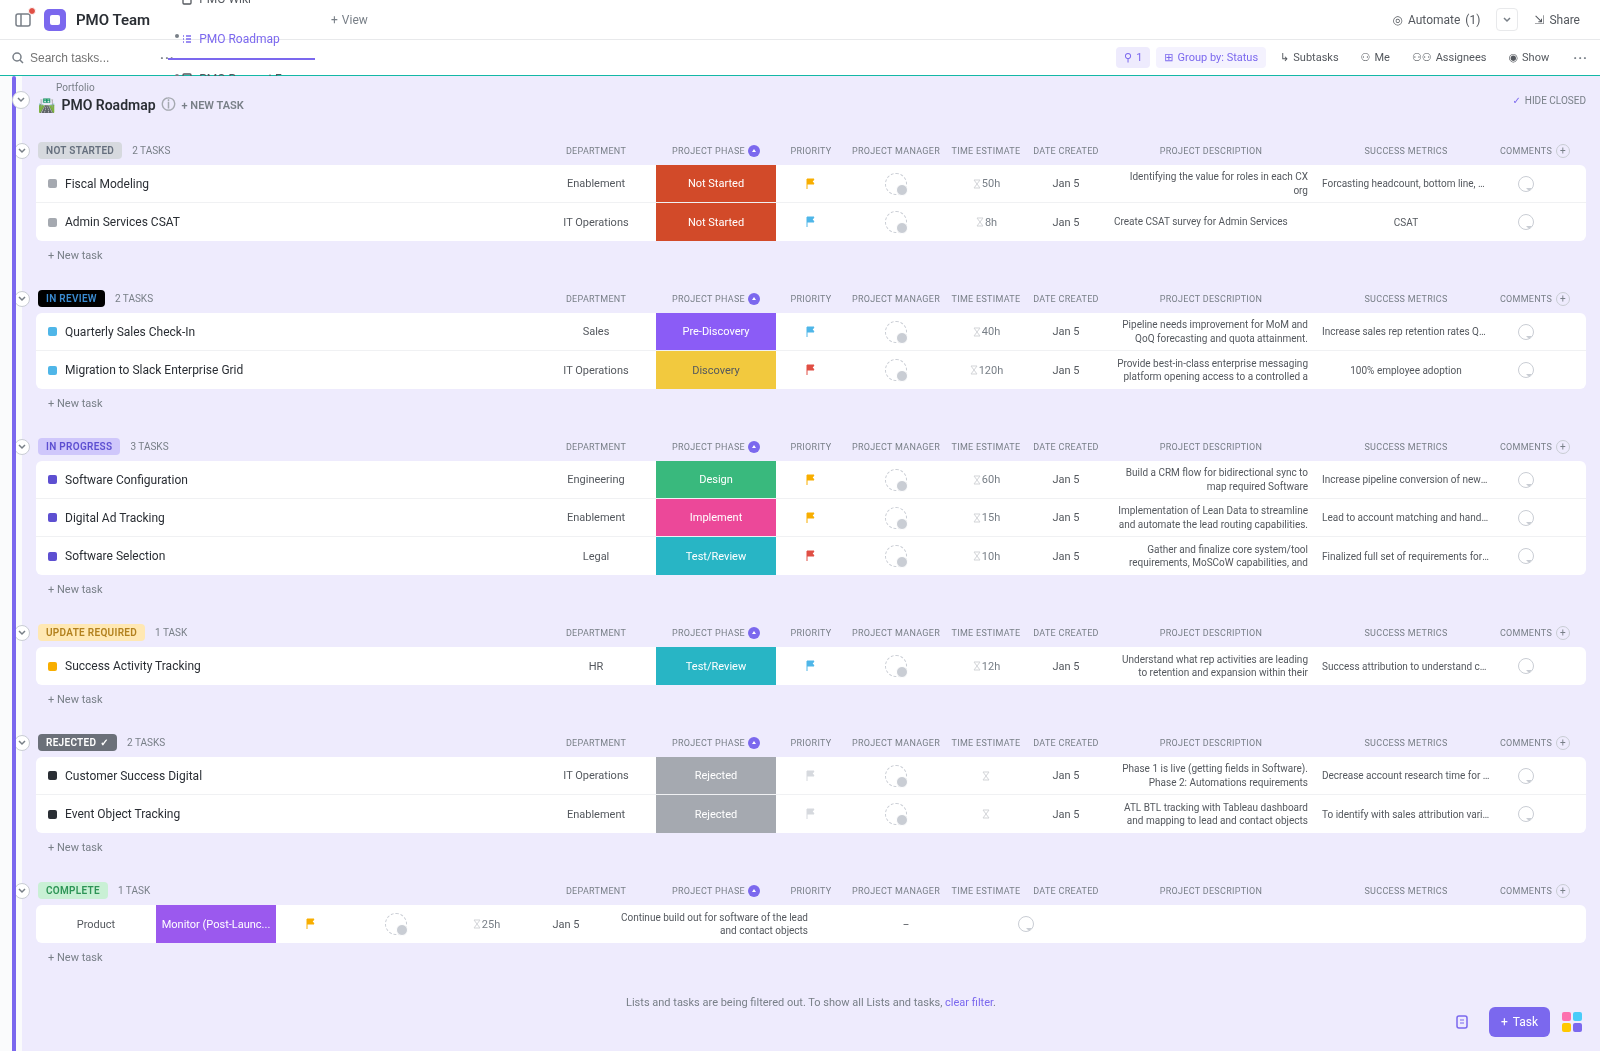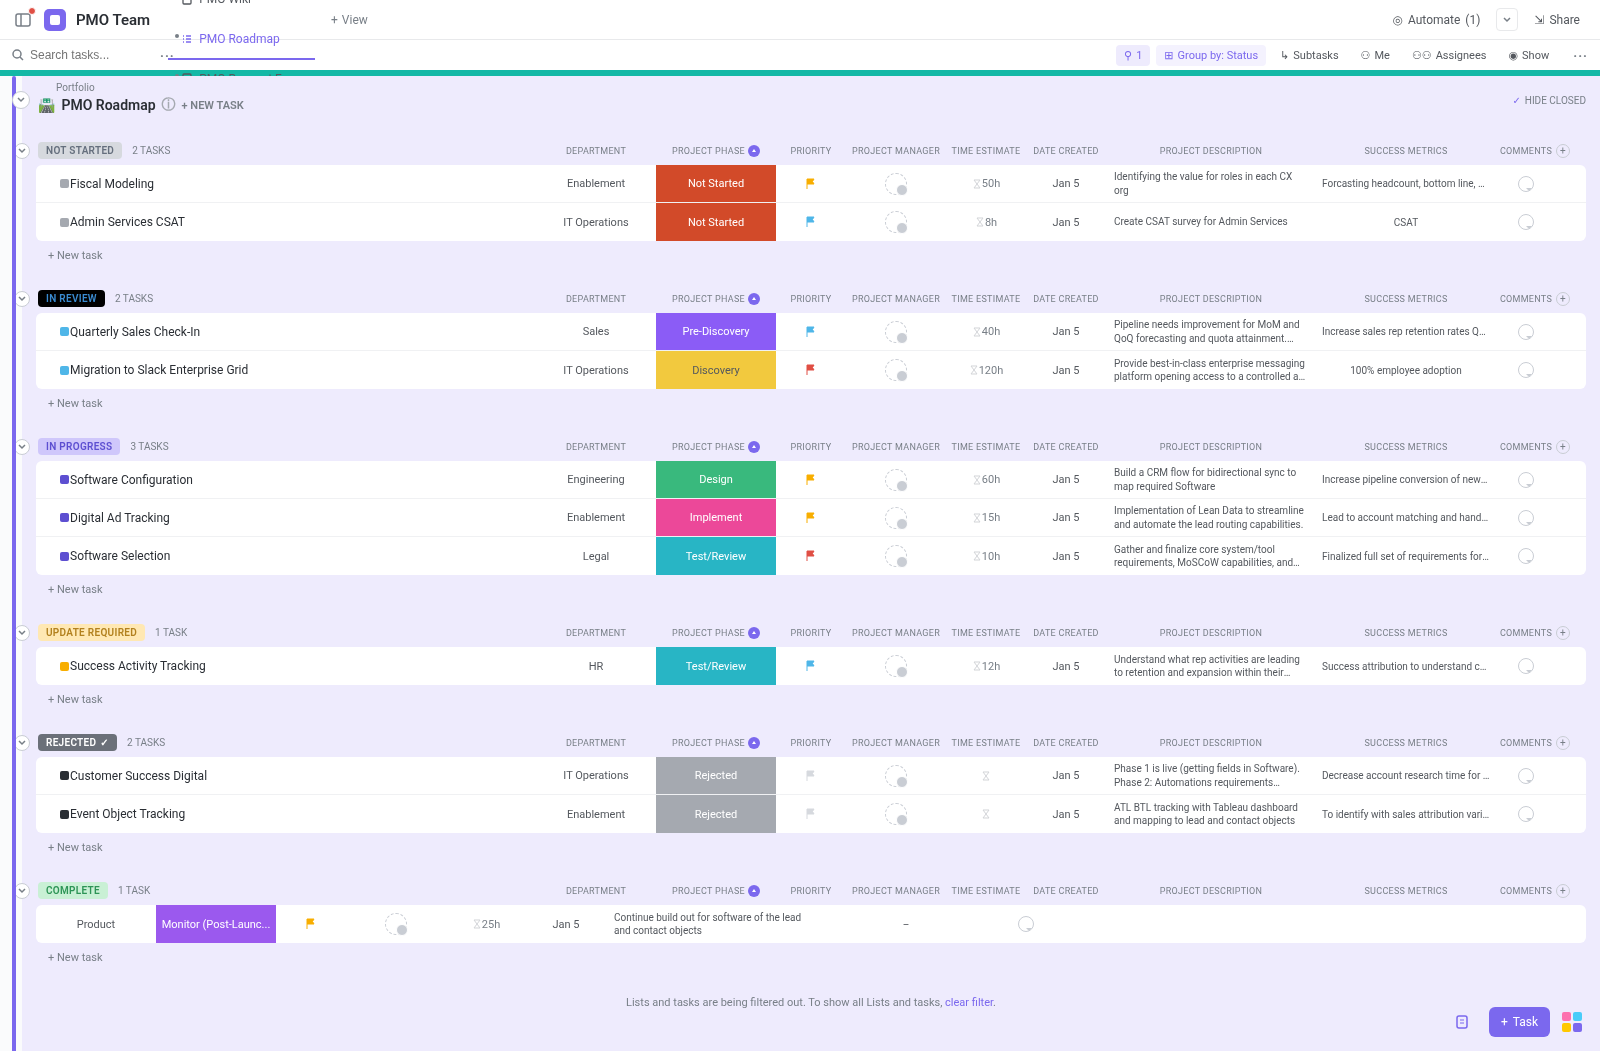--- a/index.html
+++ b/index.html
@@ -13,21 +13,21 @@
 .team-name{font-weight:600;font-size:15px;color:#2a2e34;margin-right:14px;}
 .tab{display:flex;align-items:center;gap:5px;padding:0 12px;height:40px;color:#54585e;font-size:12px;cursor:pointer;border-bottom:2px solid transparent;position:relative;}
 .tab.active{color:#7b68ee;border-bottom-color:#7b68ee;}
 .tab-icon{width:14px;height:14px;display:flex;align-items:center;justify-content:center;}
 .pin-dot{width:6px;height:6px;position:absolute;top:8px;left:6px;}
 .add-view{color:#787f87;font-size:12px;padding:0 12px;display:flex;align-items:center;gap:4px;cursor:pointer;}
 .top-right{margin-left:auto;display:flex;align-items:center;gap:8px;}
 .automate{display:flex;align-items:center;gap:5px;color:#54585e;font-size:12px;padding:4px 8px;cursor:pointer;}
 .chevron-box{border:1px solid #e8e9eb;border-radius:4px;padding:3px 6px;cursor:pointer;}
 .share-btn{display:flex;align-items:center;gap:5px;color:#54585e;font-size:12px;padding:4px 8px;cursor:pointer;}
-.toolbar{display:flex;align-items:center;padding:6px 12px;border-bottom:6px solid #14b8a6;height:36px;}
+.toolbar{display:flex;align-items:center;padding:6px 12px;border-bottom:1px solid #14b8a6;height:36px;}
 .search-box{display:flex;align-items:center;gap:6px;color:#787f87;font-size:12px;}
 .search-box input{border:none;outline:none;font-size:12px;width:120px;}
 .more-dots{margin-left:10px;color:#787f87;cursor:pointer;font-weight:700;letter-spacing:1px;}
 .toolbar-right{margin-left:auto;display:flex;align-items:center;gap:6px;}
 .tb-btn{display:flex;align-items:center;gap:4px;font-size:11px;color:#54585e;padding:4px 8px;border-radius:4px;cursor:pointer;}
 .tb-btn.purple{background:#eeebfd;color:#7b68ee;}
 .tb-btn.purple-light{background:#f4f2fe;color:#7b68ee;}
 .content-wrap{position:relative;padding-left:18px;background:#fafbfc;}
 .purple-bar{position:absolute;left:12px;top:0;bottom:0;width:4px;background:#7b68ee;border-radius:2px;}
 .content{background:#eeebfd;padding:0 0 30px 0;margin-left:4px;}
@@ -53,31 +53,31 @@
 .col.est{width:80px;}
 .col.date{width:80px;}
 .col.desc{width:210px;}
 .col.metrics{width:180px;}
 .col.comm{width:60px;}
 .col.add{width:30px;}
 .sort-badge{width:12px;height:12px;background:#7b68ee;border-radius:50%;display:inline-flex;align-items:center;justify-content:center;}
 .task-rows{background:#fff;border-radius:6px;overflow:hidden;}
 .task-row{display:flex;align-items:center;border-bottom:1px solid #f0f1f3;min-height:38px;}
 .task-row:last-child{border-bottom:none;}
-.task-name-cell{display:flex;align-items:center;gap:1px;padding:10px 12px;flex:1;min-width:0;margin-left:12px;}
+.task-name-cell{display:flex;align-items:center;gap:8px;padding:10px 12px;flex:1;min-width:0;}
 .status-sq{width:9px;height:9px;border-radius:2px;flex-shrink:0;}
 .task-name{font-size:12px;color:#2a2e34;}
 .cell{text-align:center;font-size:11px;color:#54585e;display:flex;align-items:center;justify-content:center;}
 .cell.dept{width:120px;}
 .cell.phase{width:120px;align-self:stretch;color:#fff;font-size:11px;}
 .cell.prio{width:70px;}
 .cell.pm{width:100px;}
 .cell.est{width:80px;color:#787f87;}
 .cell.date{width:80px;text-align:right;}
-.cell.desc{width:210px;font-size:10px;color:#54585e;text-align:left;padding:1px 8px;line-height:1.35;justify-content:flex-start;}
+.cell.desc{width:210px;font-size:10px;color:#54585e;text-align:right;padding:1px 8px;line-height:1.35;justify-content:flex-start;}
 .cell.metrics{width:180px;font-size:10px;color:#54585e;padding:0 6px;}
 .cell.comm{width:60px;}
 .cell.add{width:30px;}
 .avatar-ph{width:22px;height:22px;border:1px dashed #c9cdd4;border-radius:50%;position:relative;}
 .avatar-ph::after{content:"";position:absolute;width:10px;height:10px;background:#c9cdd4;border-radius:50%;bottom:-2px;right:-2px;border:1.5px solid #fff;}
 .flag{width:12px;height:12px;}
 .hourglass{width:10px;height:10px;opacity:0.5;}
 .comment-icon{width:16px;height:16px;border:1.5px solid #c9cdd4;border-radius:50%;position:relative;}
 .comment-icon::after{content:"";position:absolute;bottom:-3px;right:1px;border:3px solid transparent;border-top-color:#c9cdd4;}
 .add-col-icon{width:14px;height:14px;border:1px solid #c9cdd4;border-radius:50%;display:flex;align-items:center;justify-content:center;color:#787f87;font-size:10px;cursor:pointer;}

